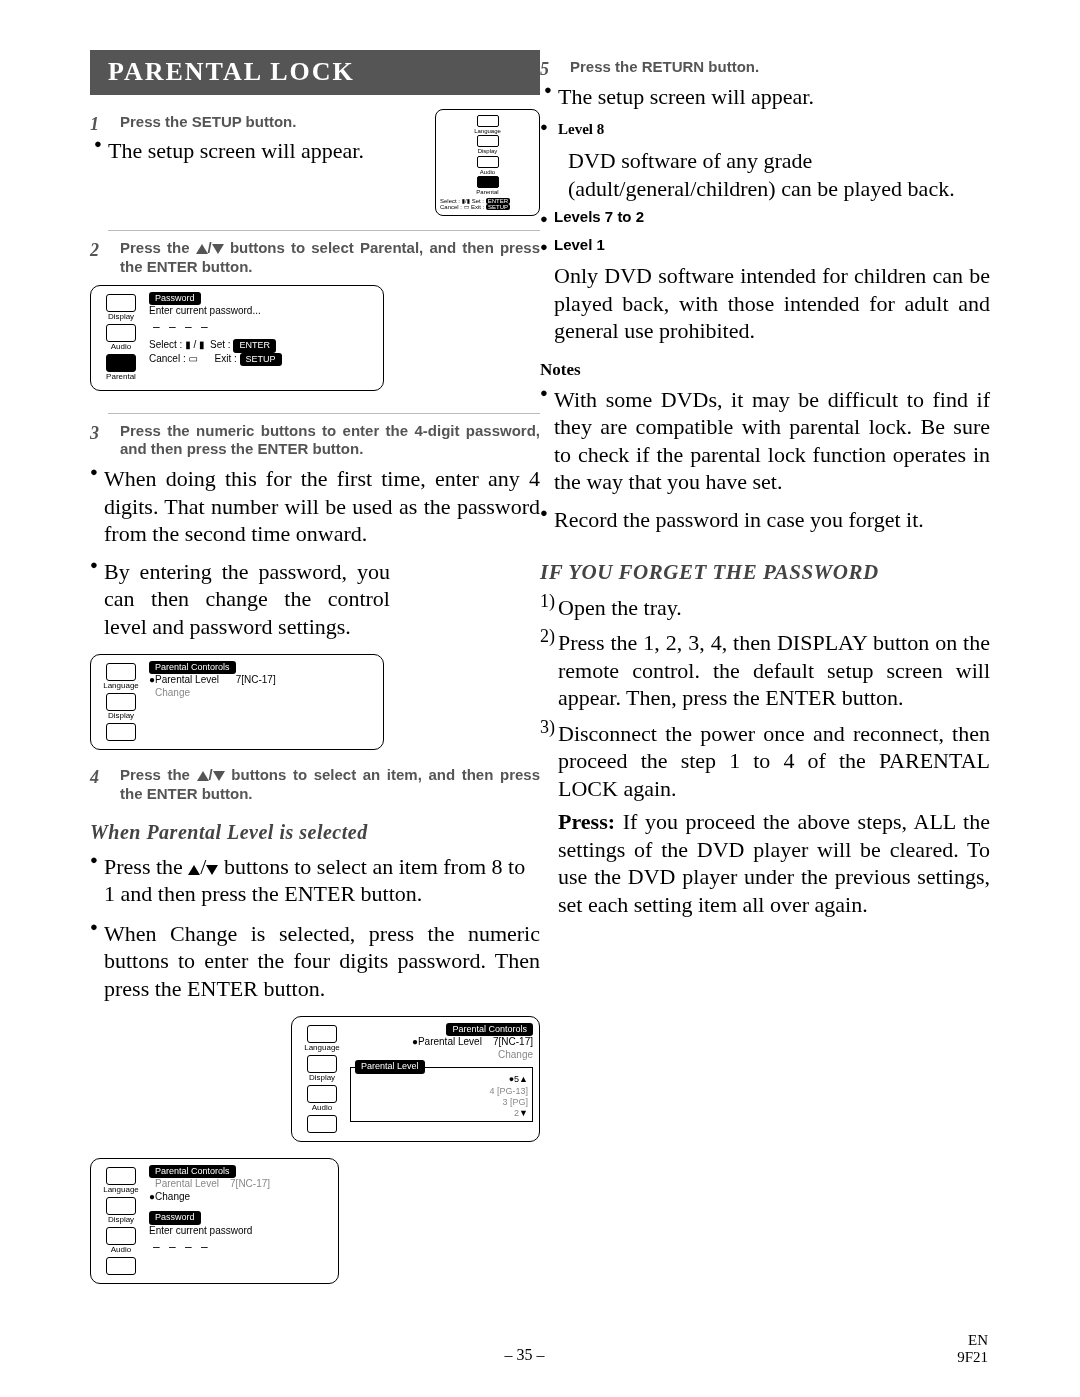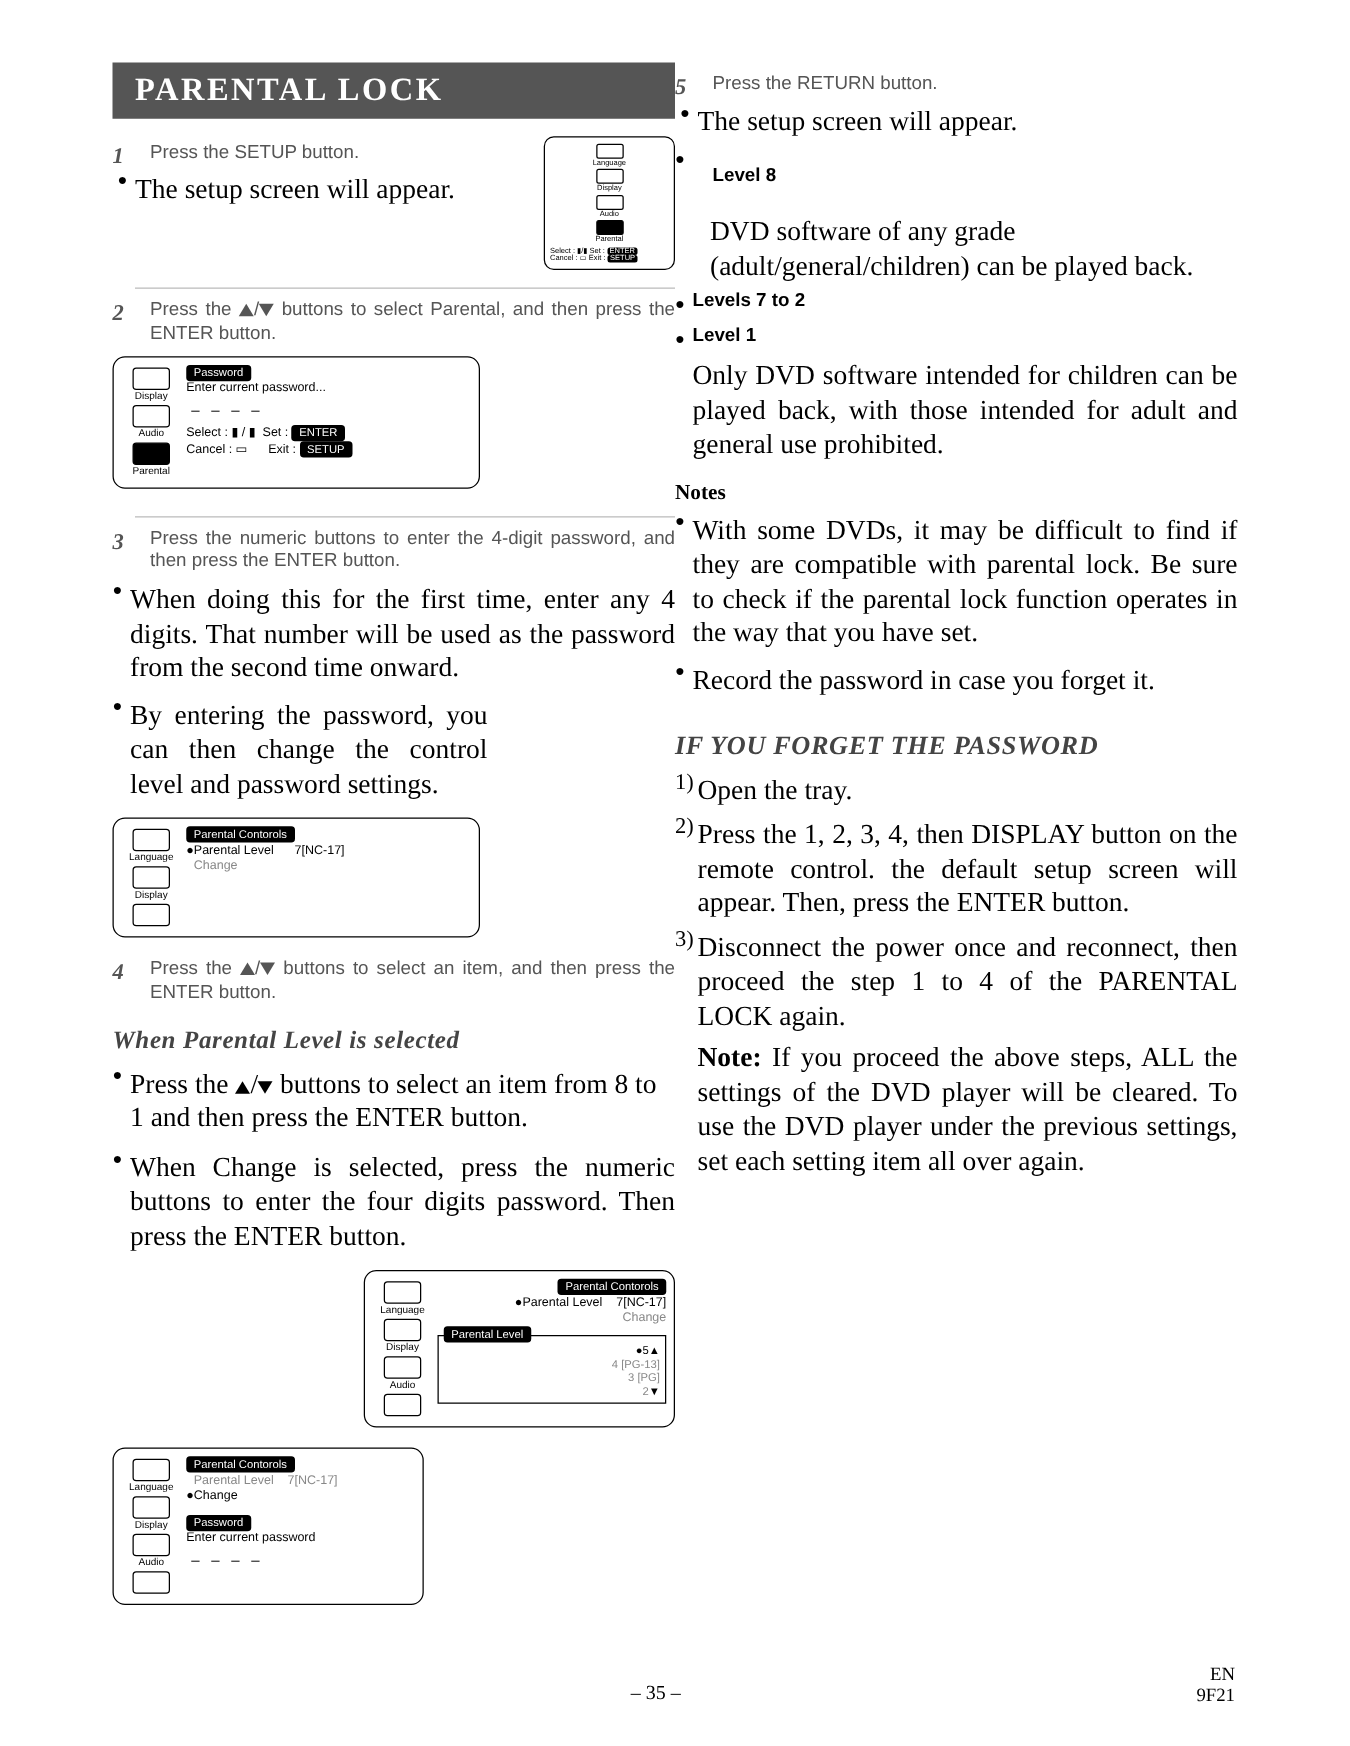--- a/index.html
+++ b/index.html
@@ -48,21 +48,21 @@
     font-style: italic;
     font-weight: bold;
     font-size: 18px;
     color: #555;
     position: absolute;
     left: 0;
     top: 0;
   }
   .step-head {
     font-family: Arial, Helvetica, sans-serif;
-    font-weight: normal;
+    font-weight: bold;
     font-size: 15px;
     color: #555;
     margin-left: 12px;
   }
   .step-head.justify {
     text-align: justify;
     text-justify: inter-word;
   }
   .bodytext {
     font-size: 22px;
@@ -390,21 +390,21 @@
       <div class="step-head">Press the RETURN button.</div>
     </div>
     <div class="bullet-row" style="padding-left:4px;">
       <div class="bullet-dot">●</div>
       <div class="bullet-txt bodytext">The setup screen will appear.</div>
     </div>
 
 
     <div class="bullet-row">
         <div class="bullet-dot">●</div>
-      <div class="bullet-txt small-bold" style="margin:16px;">Level 8</div>
+      <div class="bullet-txt small-bold" style="margin:4px;font-family:Liberation Serif, serif;">Level 8</div>
       </div>
     <div class="bodytext" style="margin-left:28px;">DVD software of any grade (adult/general/children) can be played back.</div>
 
     <div class="bullet-row" style="margin-top:6px;">
         <div class="bullet-dot">●</div>
       <div class="bullet-txt small-bold" style="margin:0;">Levels 7 to 2</div>
       </div>
 
     <div class="bullet-row" style="margin-top:6px;">
         <div class="bullet-dot">●</div>
@@ -431,21 +431,21 @@
     <div class="ol-num">
         <div class="n">2)</div>
       <div class="t bodytext">Press the 1, 2, 3, 4, then DISPLAY button on the remote control. the default setup screen will appear. Then, press the ENTER button.</div>
       </div>
     <div class="ol-num">
         <div class="n">3)</div>
       <div class="t bodytext">Disconnect the power once and reconnect, then proceed the step 1 to 4 of the PARENTAL LOCK again.</div>
       </div>
 
     <div class="bodytext justify" style="margin-left:18px; margin-top:2px;">
-      <b>Note: </b><span>If you proceed the above steps, ALL the settings of the DVD player will be cleared. To use the DVD player under the previous settings, set each setting item all over again.</span>
+      <b>Press: </b><span>If you proceed the above steps, ALL the settings of the DVD player will be cleared. To use the DVD player under the previous settings, set each setting item all over again.</span>
     </div>
   </div>
 </div>
 
 <div class="footer">
   <div></div>
   <div>– 35 –</div>
   <div class="footer-right">
     <div>EN</div>
     <div>9F21</div>

